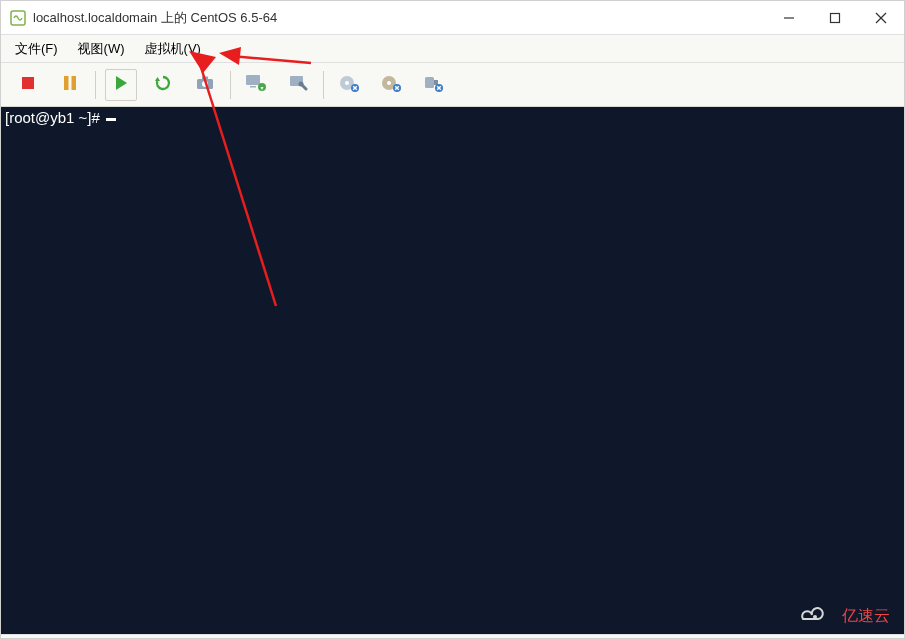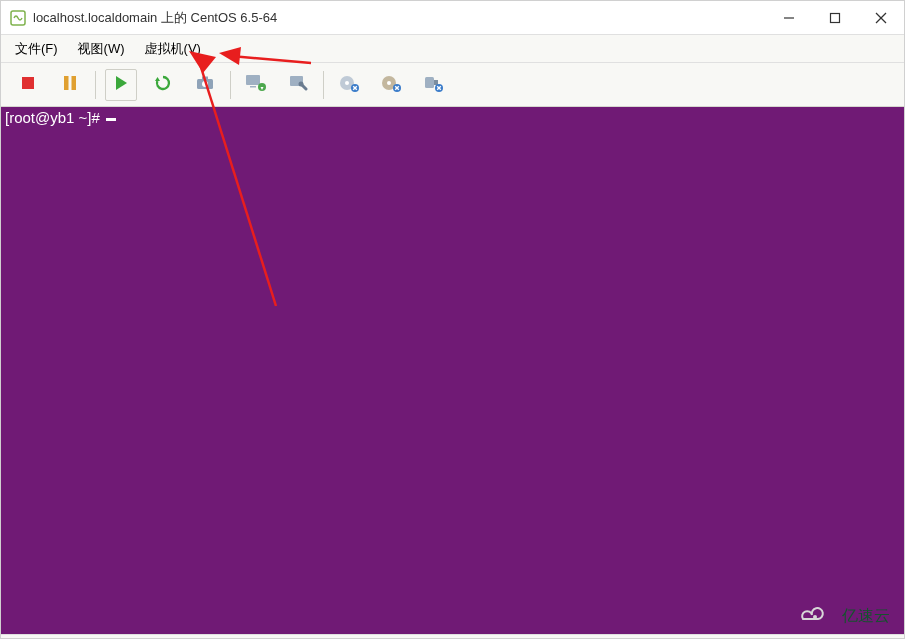--- a/index.html
+++ b/index.html
@@ -8,24 +8,24 @@
     .titlebar { height:34px; display:flex; align-items:center; padding:0 0 0 8px; font-size:13px; color:#333; background:#fff; border-bottom:1px solid #e0e0e0; }
     .titlebar .icon-slot { width:18px; height:18px; margin-right:6px; display:inline-flex; align-items:center; justify-content:center; }
     .titlebar .title { flex:0 0 auto; }
     .titlebar .spacer { flex:1; }
     .sysbtn { width:46px; height:32px; display:inline-flex; align-items:center; justify-content:center; font-size:14px; font-family:Arial; color:#333; }
     .menubar { height:28px; display:flex; align-items:center; background:#f8f8f5; border-bottom:1px solid #e0e0e0; font-size:13px; padding:0 4px; }
     .menu-item { padding:9px 10px; cursor:default; }
     .toolbar { height:44px; display:flex; align-items:center; background:#f8f8f5; border-bottom:1px solid #d7d7d0; padding:0 6px; gap:0; }
     .tbtn { width:32px; height:32px; display:inline-flex; align-items:center; justify-content:center; margin:0 5px; border-radius:2px; }
     .tsep { width:1px; height:28px; background:#cfcfc7; margin:0 4px; }
-    .terminal { flex:1; background:#701a75; color:#fff; font-family:"Courier New",monospace; font-size:15px; line-height:18px; padding:2px 4px; position:relative; }
+    .terminal { flex:1; background:#0f172a; color:#fff; font-family:"Courier New",monospace; font-size:15px; line-height:18px; padding:2px 4px; position:relative; }
     .terminal .cursor { display:inline-block; width:10px; height:3px; background:#fff; margin-left:2px; margin-bottom:2px; }
     .statusbar { height:4px; background:#f8f8f5; border-top:1px solid #e0e0e0; }
-    .watermark { position:absolute; right:14px; bottom:10px; display:flex; align-items:center; gap:16px; color:#14532d; font-size:16px; font-weight:500; }
+    .watermark { position:absolute; right:14px; bottom:10px; display:flex; align-items:center; gap:16px; color:#ef4444; font-size:16px; font-weight:500; }
     .arrow-overlay { position:absolute; left:0; top:0; width:905px; height:639px; pointer-events:none; }
   </style>
 </head>
 <body>
 
 <div class="window">
 
   <div class="titlebar">
     <span class="icon-slot">
       <svg width="16" height="16" viewBox="0 0 16 16">

